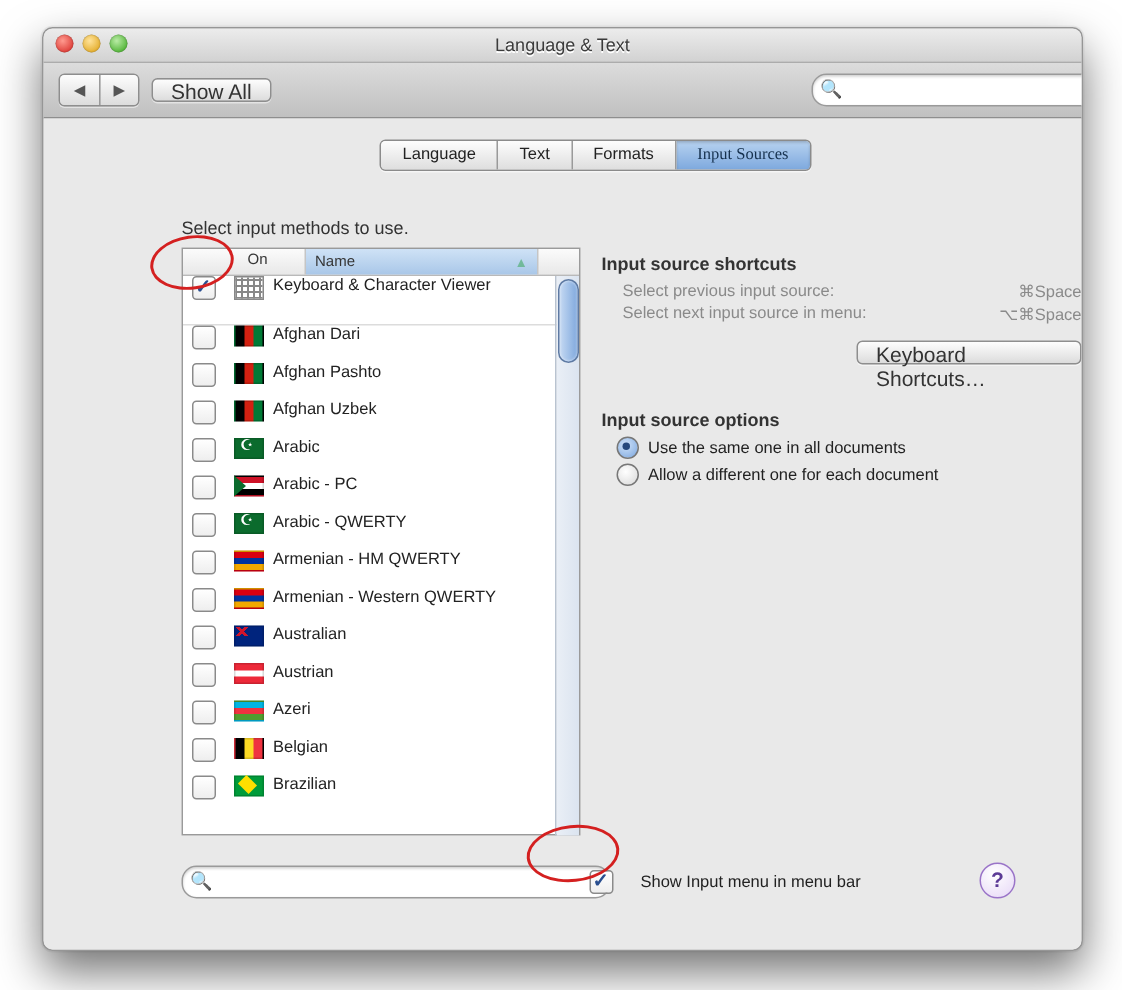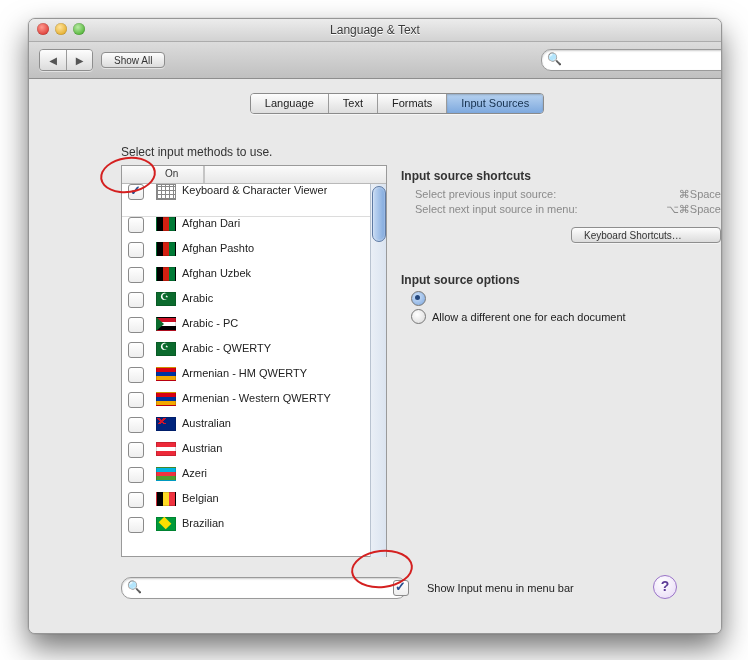--- a/index.html
+++ b/index.html
@@ -9,31 +9,31 @@
     background:linear-gradient(#ececec,#d2d2d2);border-bottom:1px solid #acacac;position:relative;font-weight:500;text-shadow:0 1px 0 #fff;}
   .traffic{position:absolute;left:8px;top:4px;display:flex;gap:6px;}
   .tl{width:12px;height:12px;border-radius:50%;box-shadow:inset 0 0 1px rgba(0,0,0,.45);}
   .tl.red{background:radial-gradient(circle at 40% 35%,#ff9a8f,#e0443e 70%);}
   .tl.yel{background:radial-gradient(circle at 40% 35%,#ffe39a,#e6b134 70%);}
   .tl.grn{background:radial-gradient(circle at 40% 35%,#b9eba5,#59b83f 70%);}
   .toolbar{height:36px;background:linear-gradient(#dcdcdc,#c0c0c0);border-bottom:1px solid #8e8e8e;display:flex;align-items:center;padding:0 10px;gap:8px;}
   .seg{display:flex;border:1px solid #8e8e8e;border-radius:4px;overflow:hidden;box-shadow:0 1px 0 rgba(255,255,255,.5);}
   .seg button{width:26px;height:20px;border:none;background:linear-gradient(#fdfdfd,#dcdcdc);cursor:default;font-size:10px;color:#555;padding:0;}
   .seg button+button{border-left:1px solid #9a9a9a;}
-  .btn{height:16px;border:1px solid #8e8e8e;border-radius:4px;background:linear-gradient(#fdfdfd,#dcdcdc);padding:0 12px;font-size:10px;color:#333;box-shadow:0 1px 0 rgba(255,255,255,.5);}
+  .btn{height:16px;border:1px solid #8e8e8e;border-radius:4px;background:linear-gradient(#fdfdfd,#dcdcdc);padding:0 12px;font-size:14px;color:#333;box-shadow:0 1px 0 rgba(255,255,255,.5);}
   .spacer{flex:1;}
   .search{position:relative;width:170px;}
   .search input{width:100%;height:20px;border:1px solid #9a9a9a;border-radius:10px;padding:0 8px 0 22px;font-size:11px;outline:none;background:#fff;box-shadow:inset 0 1px 2px rgba(0,0,0,.2);}
   .search .mag{position:absolute;left:6px;top:3px;font-size:12px;color:#7a7a7a;}
   .body{background:#e9e9e9;height:calc(100% - 58px);}
   .tabs{display:flex;justify-content:center;padding-top:14px;padding-left:44px;}
   .tabrow{display:flex;border:1px solid #8b8b8b;border-radius:4px;overflow:hidden;box-shadow:0 1px 0 rgba(255,255,255,.6);}
   .tab{height:19px;line-height:19px;padding:0 14px;font-size:11px;background:linear-gradient(#fdfdfd,#dedede);border-left:1px solid #9a9a9a;}
   .tab:first-child{border-left:none;}
-  .tab.active{background:linear-gradient(#b7d2f0,#7ea9de);color:#16314e;box-shadow:inset 0 1px 2px rgba(0,0,0,.2);}
+  .tab.active{background:linear-gradient(#b7d2f0,#7ea9de);color:#16314e;box-shadow:inset 0 1px 2px rgba(0,0,0,.2);font-family:Liberation Serif, serif;}
   .prompt{position:absolute;left:92px;top:126px;font-size:12px;color:#333;text-align:right;}
   .panel{position:absolute;left:92px;top:146px;width:264px;height:390px;border:1px solid #9a9a9a;background:#fff;}
   .colhead{display:flex;height:17px;background:linear-gradient(#fbfbfb,#e8e8e8);border-bottom:1px solid #b9b9b9;font-size:10px;}
   .colhead div{padding:2px 6px;color:#353535;}
   .ch-on{width:32px;border-right:1px solid #c5c5c5;margin-left:37px;}
   .ch-name{flex:1;display:flex;align-items:center;justify-content:space-between;background:linear-gradient(#cfe2f6,#a9c7e8);}
   .ch-name span.sort{font-size:9px;color:#4a6;opacity:.6;} 
   .colhead .stub{width:15px;border-left:1px solid #c5c5c5;}
   .listwrap{position:relative;height:calc(100% - 17px);}
   .list{position:absolute;inset:0;overflow:hidden;}
@@ -117,20 +117,24 @@
         <div class="tab">Formats</div>
         <div class="tab active">Input Sources</div>
       </div>
     </div>
 
     <div class="prompt">Select input methods to use.</div>
 
     <div class="panel">
       <div class="colhead">
         <div class="ch-on">On</div>
+        <div class="ch-name">
+          <span>Name</span>
+          <span class="sort">▲</span>
+        </div>
         <div class="stub"></div>
       </div>
       <div class="listwrap">
         <div class="list" id="list">
               <div class="row sep">
                 <span class="chk checked"></span>
                 <span class="kcv"></span>
                 <span class="lbl">Keyboard &amp; Character Viewer</span>
               </div>
               <div class="row">
@@ -214,20 +218,21 @@
       <div class="shortcut-row">
         <span>Select next input source in menu:</span>
         <span>⌥⌘Space</span>
       </div>
       <button class="btn kbbtn">Keyboard Shortcuts…</button>
 
       <div class="opts">
         <h4>Input source options</h4>
         <div class="radio-row">
           <div class="radio sel"></div>
+          <span>Use the same one in all documents</span>
         </div>
         <div class="radio-row">
           <div class="radio"></div>
           <span>Allow a different one for each document</span>
         </div>
       </div>
     </div>
 
     <div class="footer">
       <div class="search">

